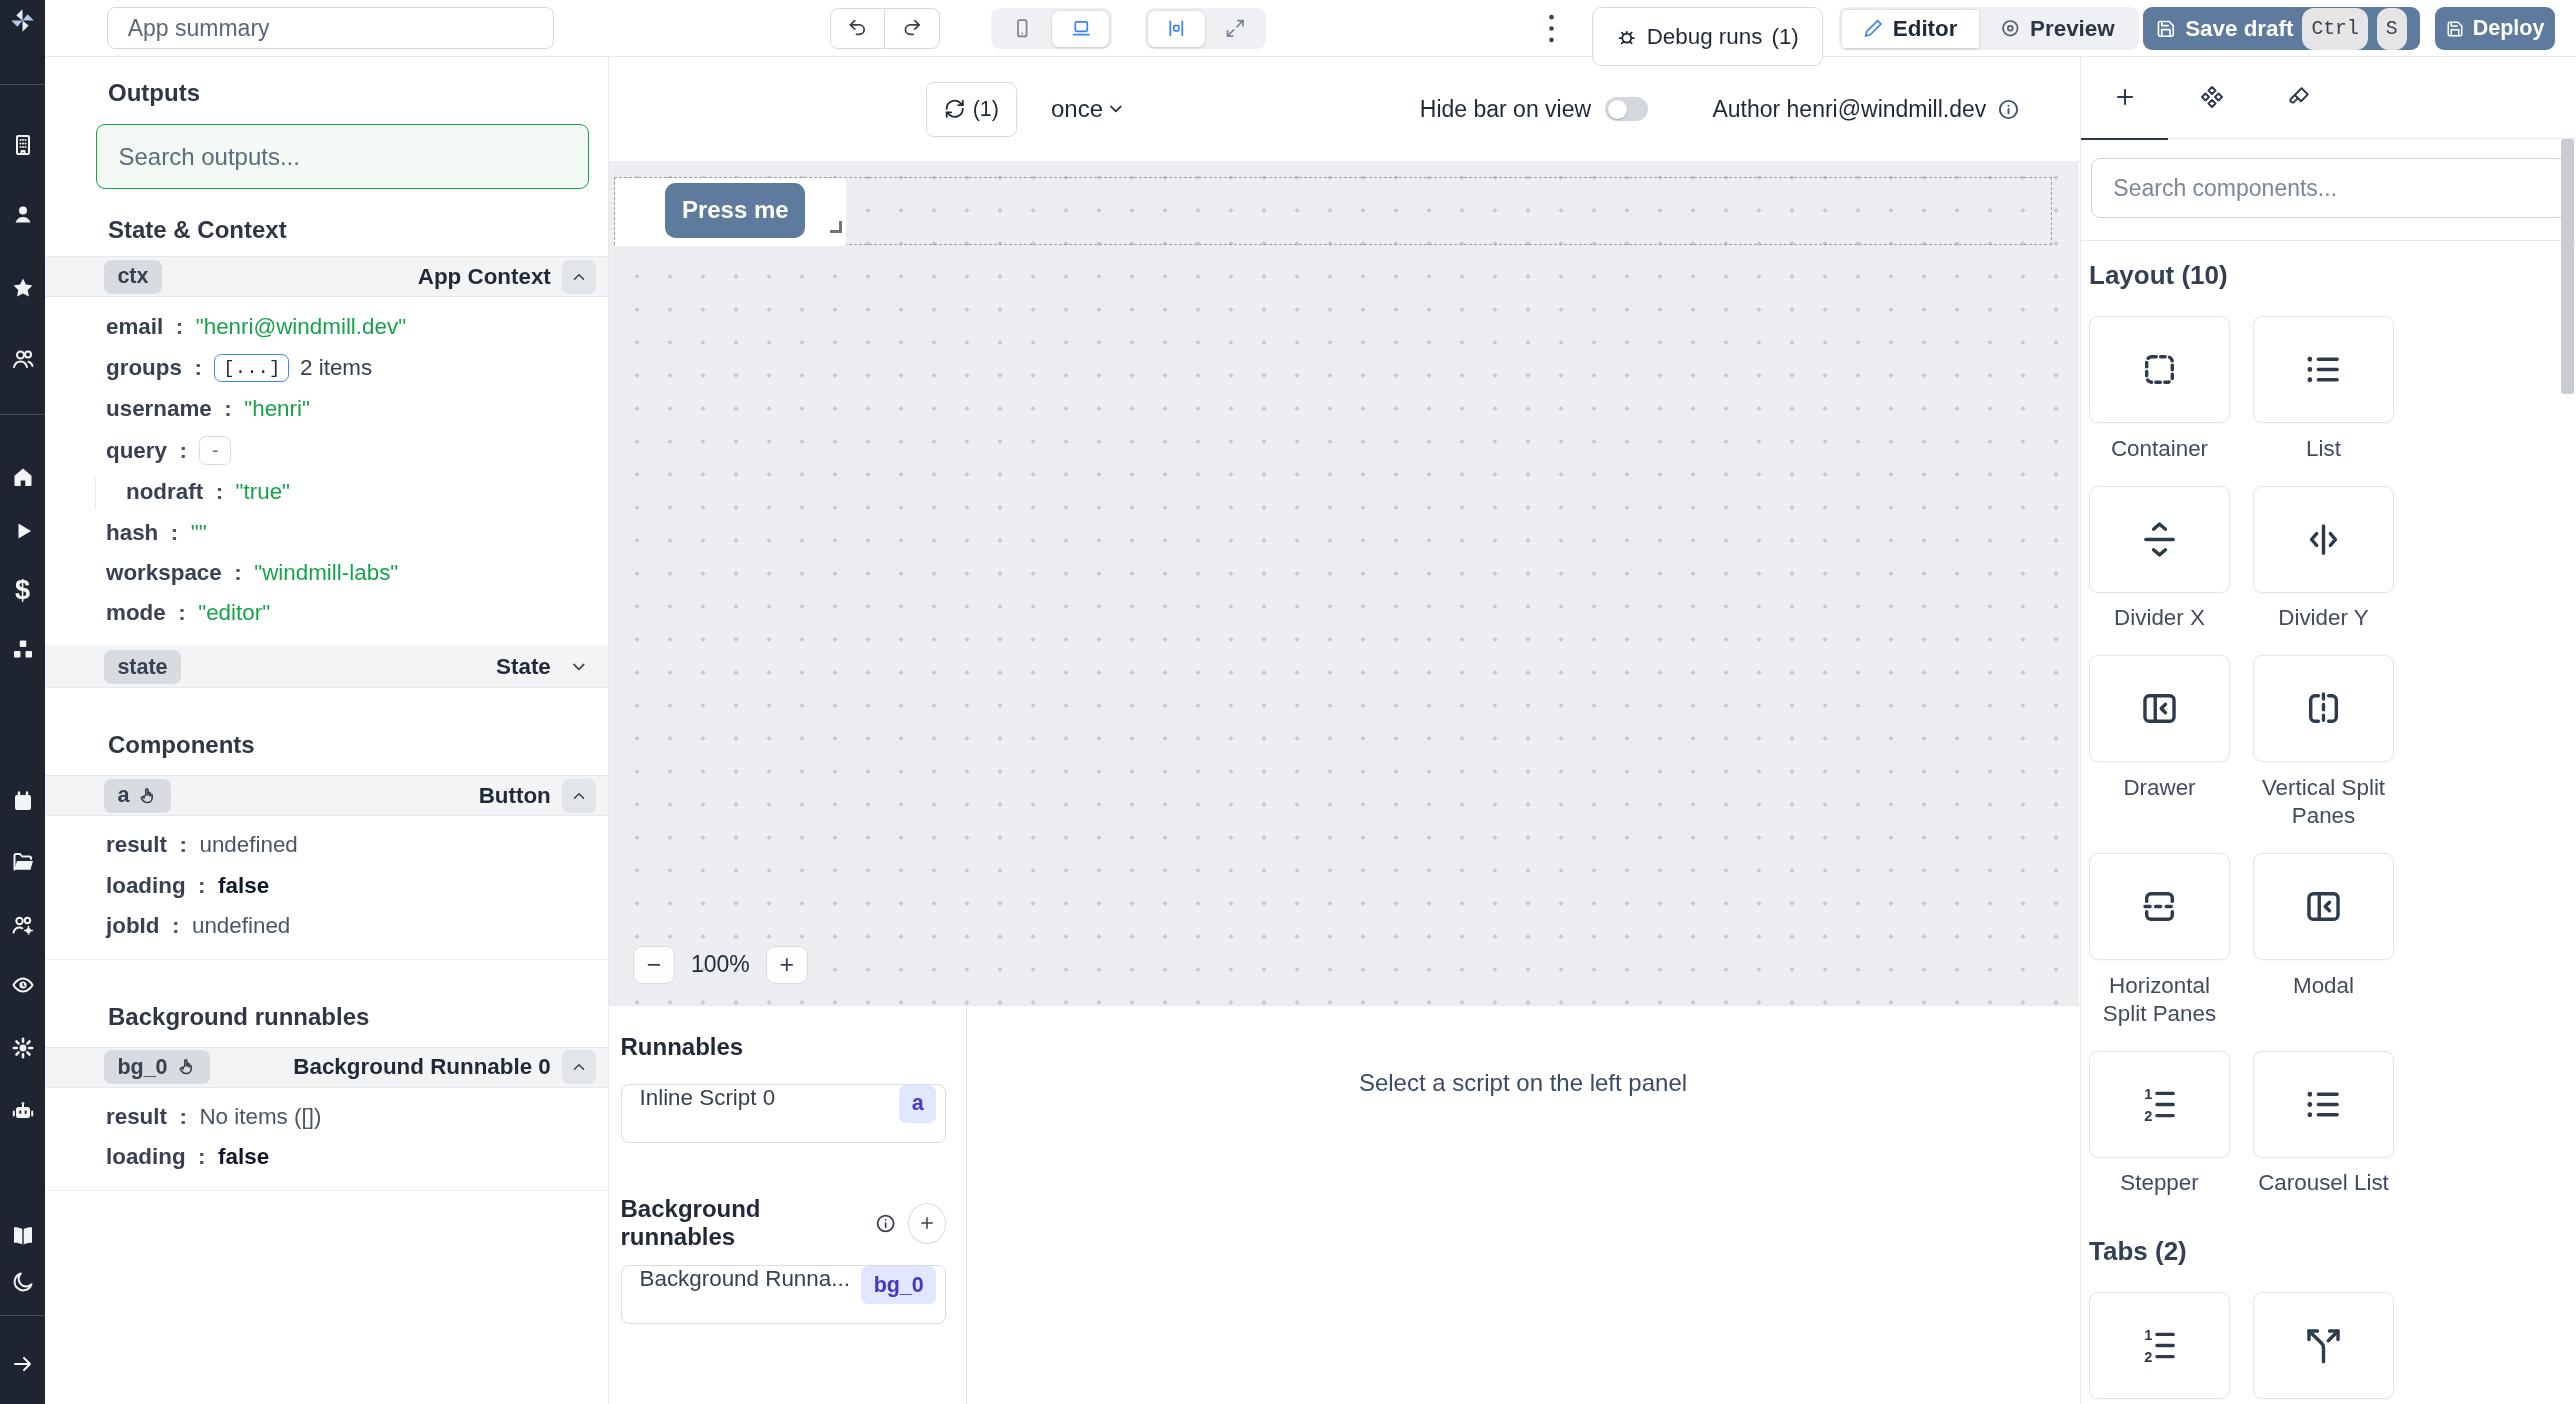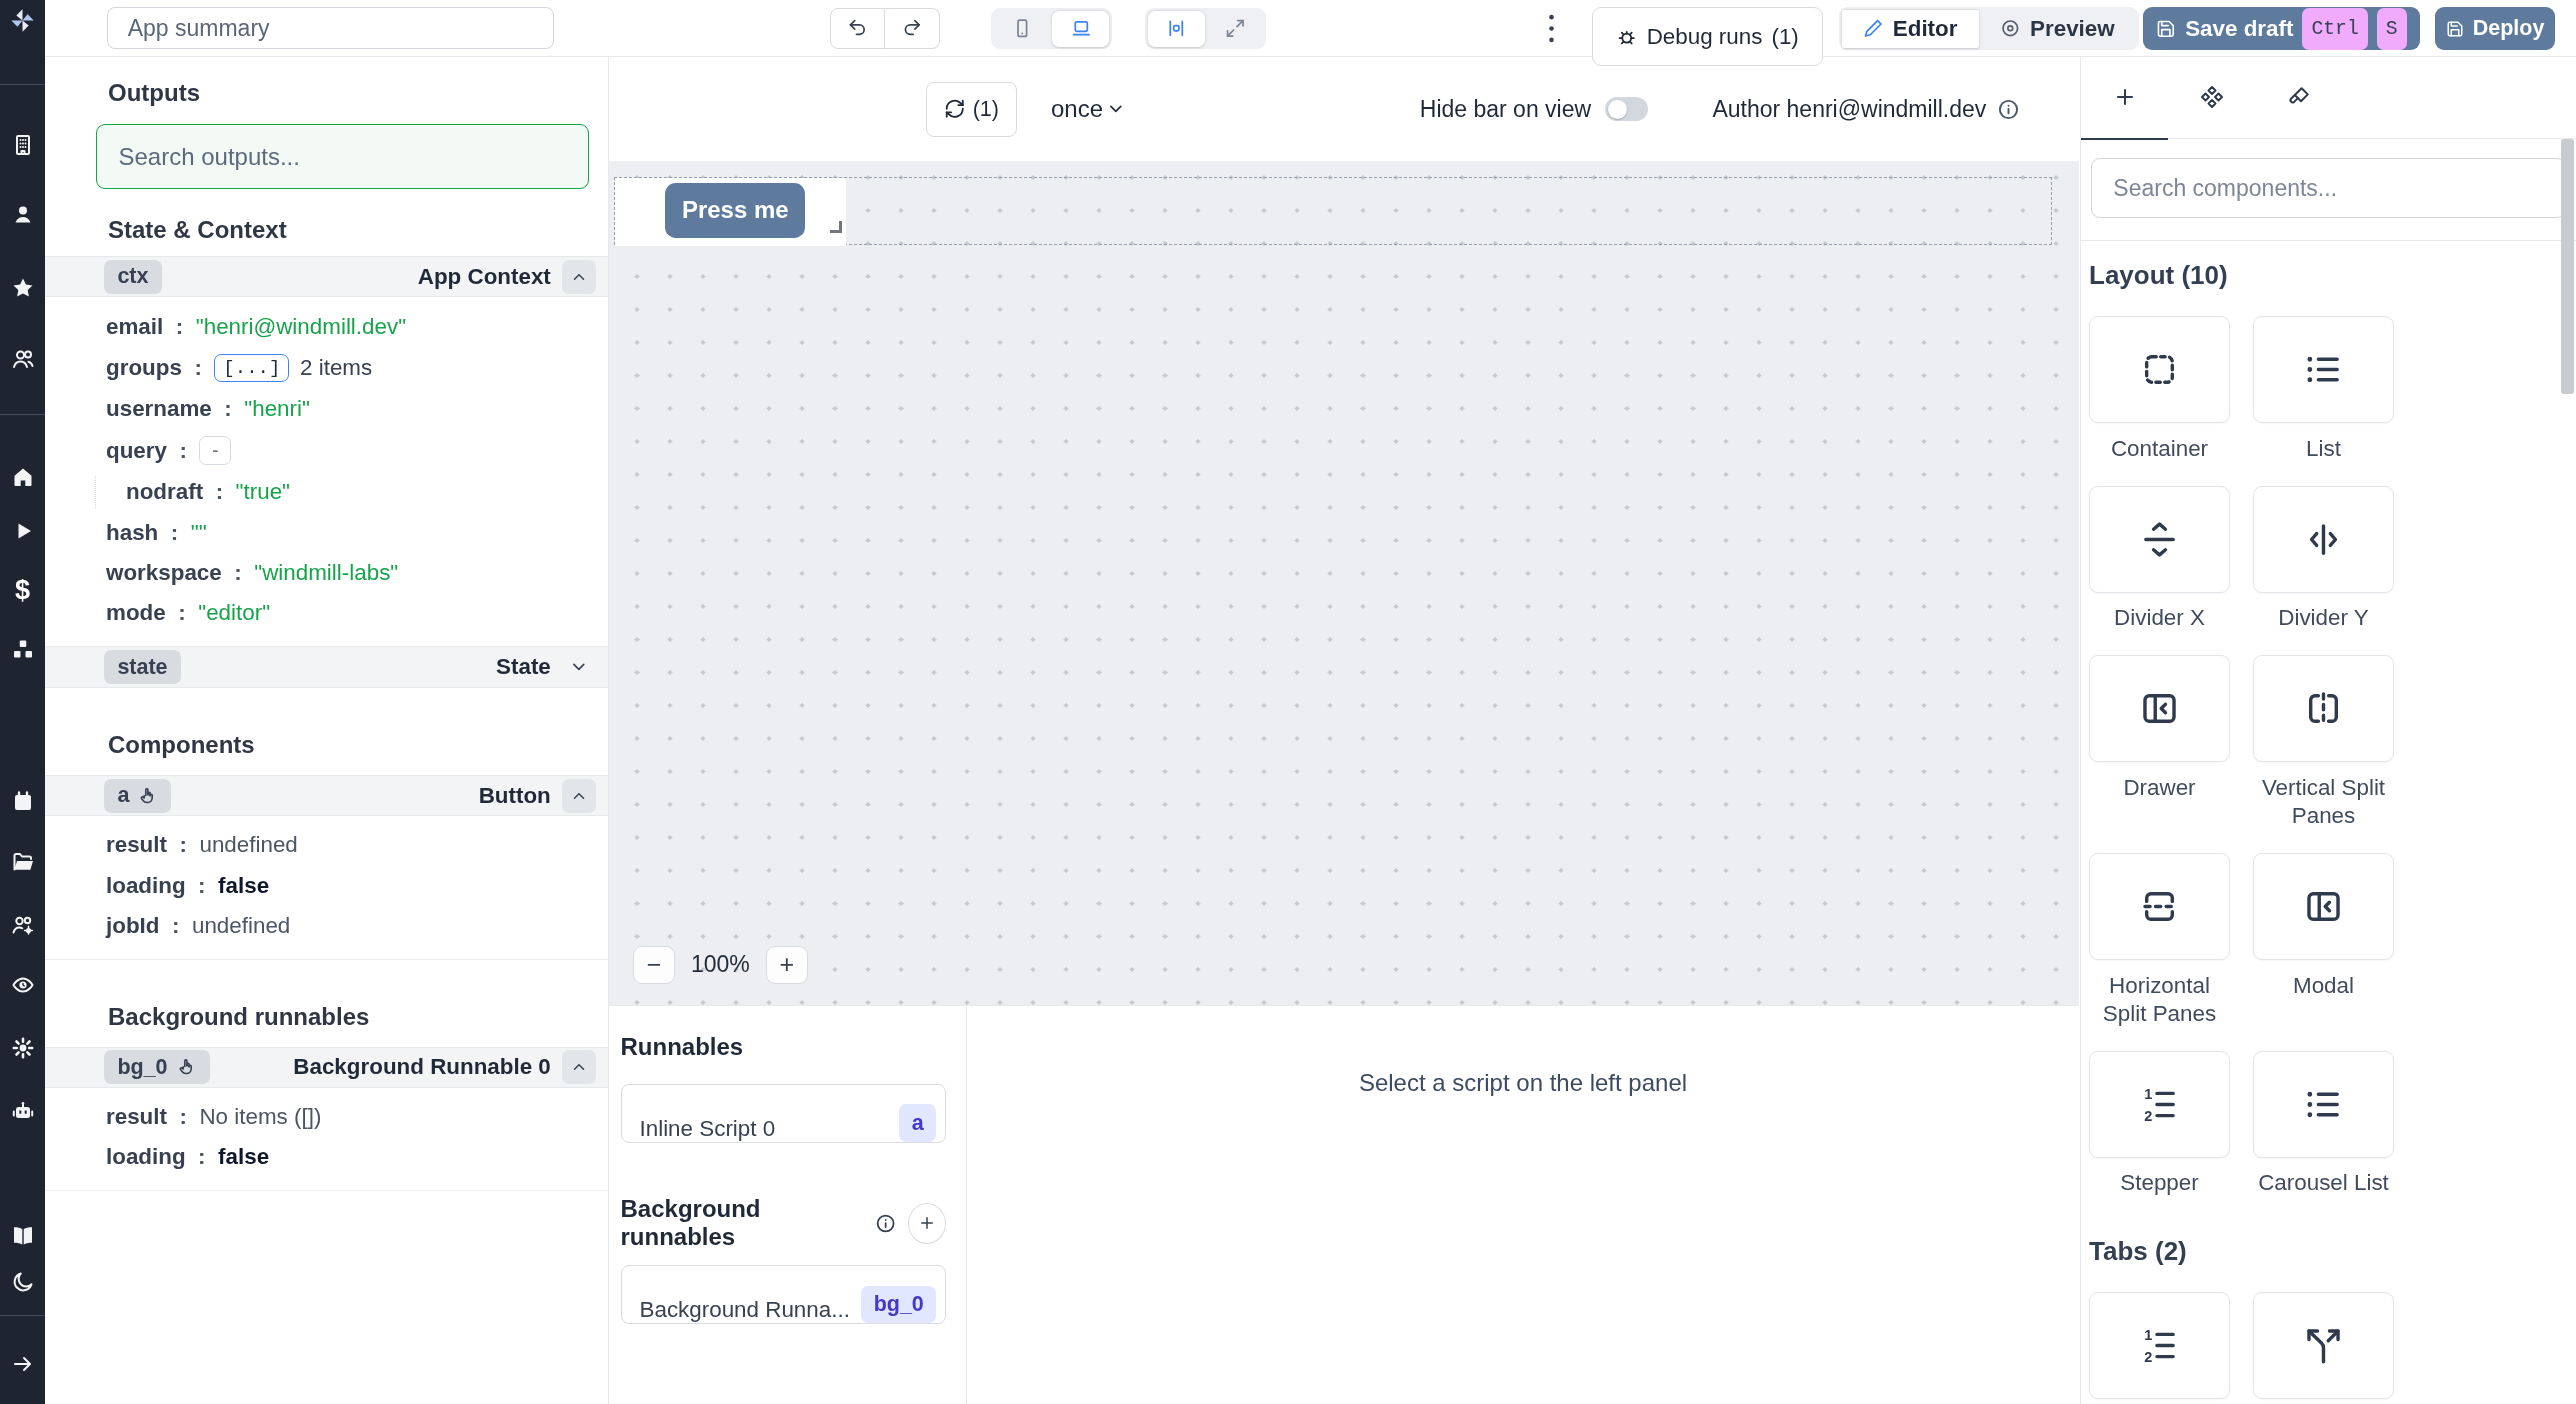--- a/index.html
+++ b/index.html
@@ -30,21 +30,21 @@
   .dots-btn { position:absolute; top:8px; width:39px; height:41px; background:none; border:none; color:#374151; cursor:pointer; display:flex; align-items:center; justify-content:center; }
   .pill-btn { position:absolute; top:7.2px; height:59px; background:#fff; border:0.9px solid #d7dbe0; border-radius:9px; display:flex; align-items:center; justify-content:center; gap:9px; font-size:22.4px; color:#1f2937; cursor:pointer; font-family:inherit; }
   .pill-btn svg { width:21.5px; height:21.5px; }
   .seg2 { position:absolute; top:7.2px; height:43px; background:#eef0f3; border-radius:9px; display:flex; align-items:center; padding:2.7px; }
   .seg2 .mode { height:38px; display:flex; align-items:center; gap:9px; padding:0 21.5px; border:none; background:none; border-radius:2px; font-size:22.4px; font-weight:bold; color:#1f2937; cursor:pointer; font-family:inherit; }
   .seg2 .mode svg { width:20.6px; height:20.6px; }
   .seg2 .mode.sel { background:#fff; box-shadow:0 0.9px 2.7px rgba(0,0,0,.18); }
   .seg2 .mode.dim { color:#2b3647; font-weight:600; }
   .blue-btn { position:absolute; top:7.2px; height:43px; background:#5e7a9c; border:none; border-radius:9px; display:flex; align-items:center; justify-content:center; gap:9px; font-size:22.4px; font-weight:bold; color:#fff; cursor:pointer; font-family:inherit; }
   .blue-btn svg { width:19.7px; height:19.7px; }
-  .kbd { background:#f0abfc; color:#374151; border-radius:7px; font-family:"Liberation Mono", monospace; font-size:19.7px; font-weight:normal; padding:10px 9px; }
+  .kbd { background:#e5e5e5; color:#374151; border-radius:12px; font-family:"Liberation Mono", monospace; font-size:19.7px; font-weight:normal; padding:10px 9px; }
 
   
   .outputs { position:absolute; left:45px; top:57px; width:564px; bottom:0; background:#fff; border-right:0.9px solid #e6e8ec; overflow:hidden; z-index:10; }
   .panel-h { font-size:24px; font-weight:bold; color:#2f3744; padding:21.5px 0 16px 63px; }
   .search-out { display:block; width:493px; margin:1.8px 0 23px 51px; height:65px; border:1.8px solid #16a34a; background:#f3f9f4; border-radius:9px; font-size:24px; color:#42536b; padding:0 21.5px; outline:none; font-family:inherit; }
   .search-out::placeholder, .appsum::placeholder { color:#5b6b7c; opacity:1; }
   .gray-row { background:#f3f4f6; border-top:0.9px solid #e6e8ec; border-bottom:0.9px solid #e6e8ec; height:41px; display:flex; align-items:center; padding:0 12.5px 0 59px; }
   .chip { background:#d8dbe0; border-radius:7.2px; padding:4.5px 13.4px; font-size:21.5px; font-weight:600; color:#374151; display:flex; align-items:center; gap:9px; cursor:pointer; }
   .chip svg { width:19.7px; height:19.7px; }
   .gray-row .rlabel { margin-left:auto; font-size:22.4px; font-weight:bold; color:#1f2937; }
@@ -83,21 +83,21 @@
   .comp-strip { position:absolute; left:0; top:0; width:231px; height:68px; background:#fff; }
   .press-me { position:absolute; left:50px; top:4.5px; width:140px; height:55px; background:#5e7a9c; color:#fff; font-size:24px; font-weight:bold; border:none; border-radius:10.7px; cursor:pointer; font-family:inherit; }
   .resize-handle { position:absolute; left:215px; top:43px; width:11.6px; height:11.6px; border-right:3.6px solid #71767e; border-bottom:3.6px solid #71767e; cursor:nwse-resize; }
   .zoom-ctrl { position:absolute; left:25px; bottom:21.5px; display:flex; align-items:center; gap:16px; }
   .zoom-btn { width:42px; height:38px; background:#fdfdfd; border:0.9px solid #d7dbe0; border-radius:9px; font-size:25px; color:#374151; cursor:pointer; display:flex; align-items:center; justify-content:center; font-family:inherit; }
   .zoom-level { font-size:23px; color:#1f2937; }
 
   .bottom-panel { position:relative; height:399px; border-top:0.9px solid #e6e8ec; display:flex; background:#fff; }
   .runnables-col { width:359px; border-right:0.9px solid #e6e8ec; padding:27px 19.7px 0 12.5px; }
   .rn-h { font-size:24px; font-weight:bold; color:#1f2937; }
-  .rn-card { margin-top:23px; height:59px; border:0.9px solid #d9dce1; border-radius:8px; display:flex; align-items:flex-end; padding:0 9px 0 18px; cursor:pointer; background:#fff; }
+  .rn-card { margin-top:23px; height:59px; border:0.9px solid #d9dce1; border-radius:8px; display:flex; align-items:flex-start; padding:0 9px 0 18px; cursor:pointer; background:#fff; }
   .rn-name { font-size:22.4px; color:#374151; white-space:nowrap; overflow:hidden; }
   .rn-badge { margin-left:auto; background:#e0e7ff; color:#4338ca; font-weight:bold; font-size:21.5px; border-radius:7.2px; padding:6.3px 12.5px; }
   .rn-h2 { margin-top:52px; display:flex; align-items:center; gap:12.5px; }
   .rn-h2 svg.info { width:23px; height:23px; color:#374151; }
   .plus-circle { width:41px; height:41px; border:0.9px solid #d7dbe0; border-radius:50%; background:#fff; color:#374151; display:flex; align-items:center; justify-content:center; cursor:pointer; }
   .plus-circle svg { width:18px; height:18px; }
   .script-hint-col { flex:1; position:relative; }
   .script-hint { position:absolute; top:63px; left:50%; transform:translateX(-50%); font-size:24px; color:#3d4a63; white-space:nowrap; }
 
   

